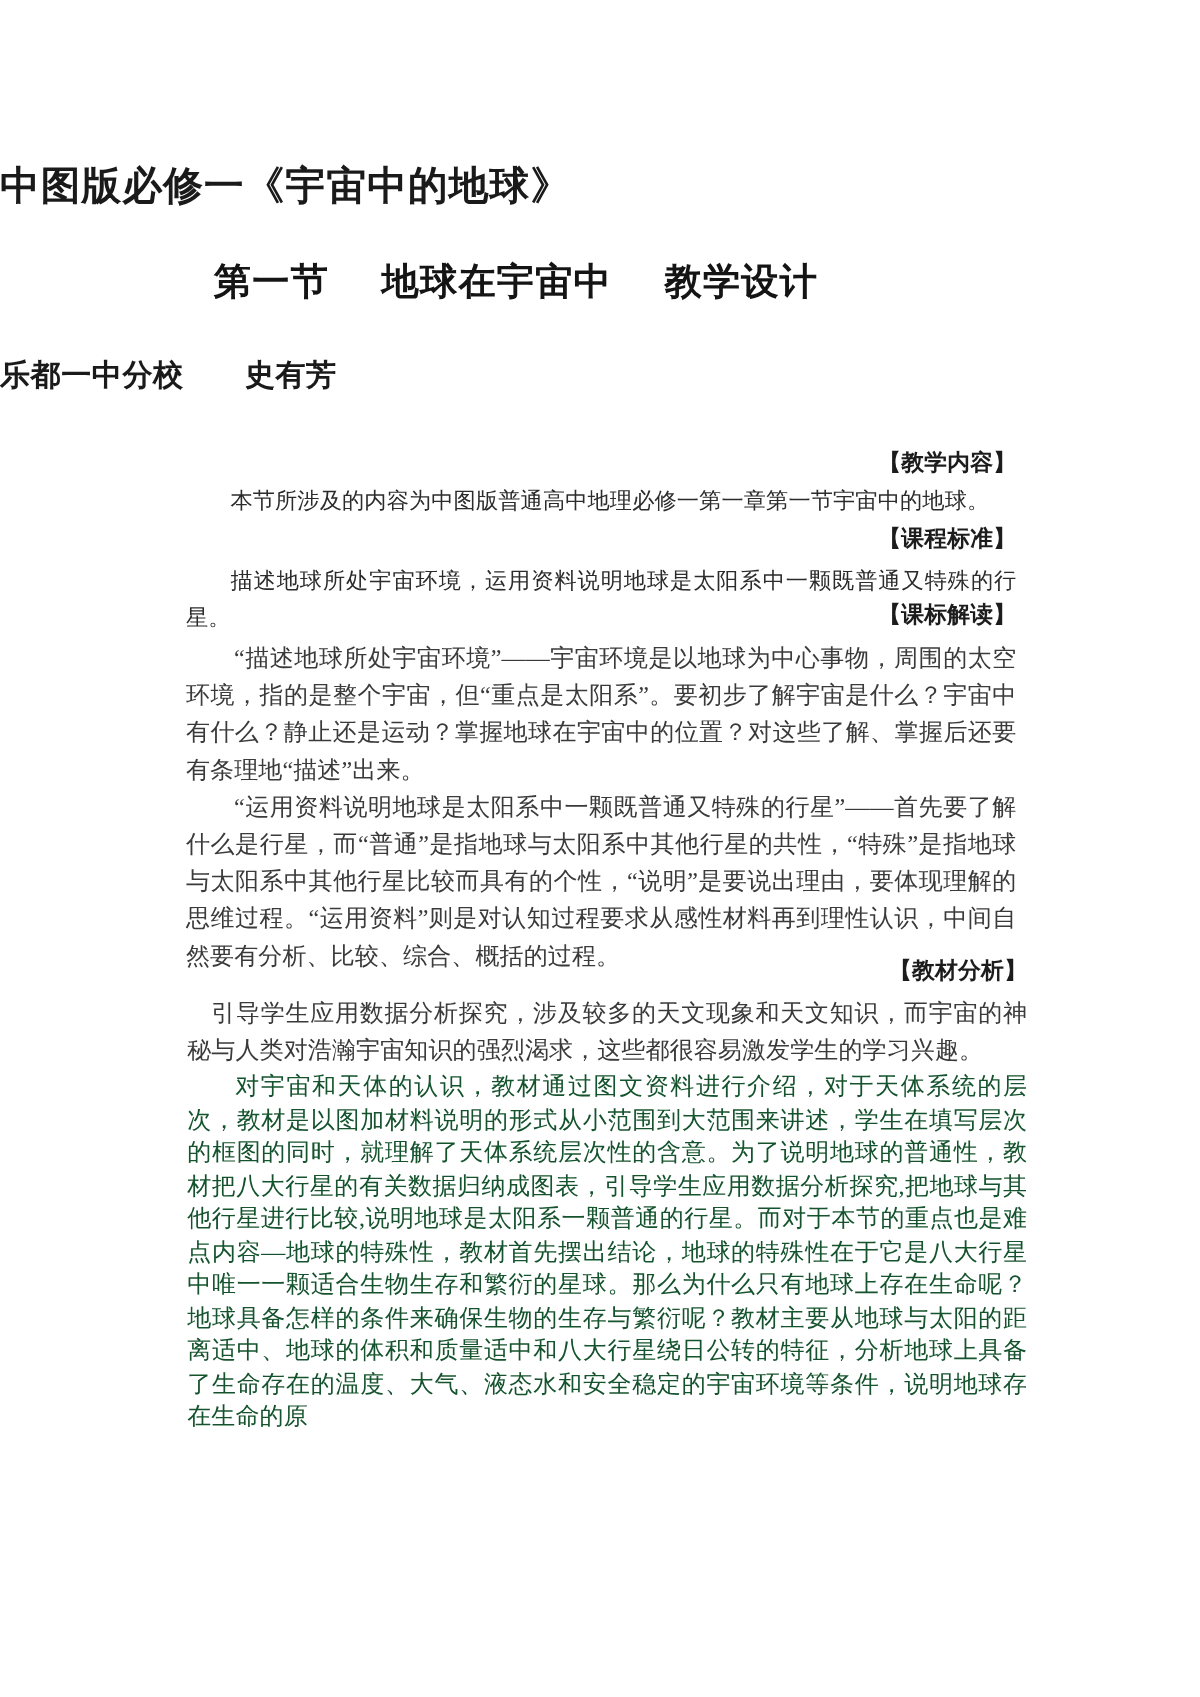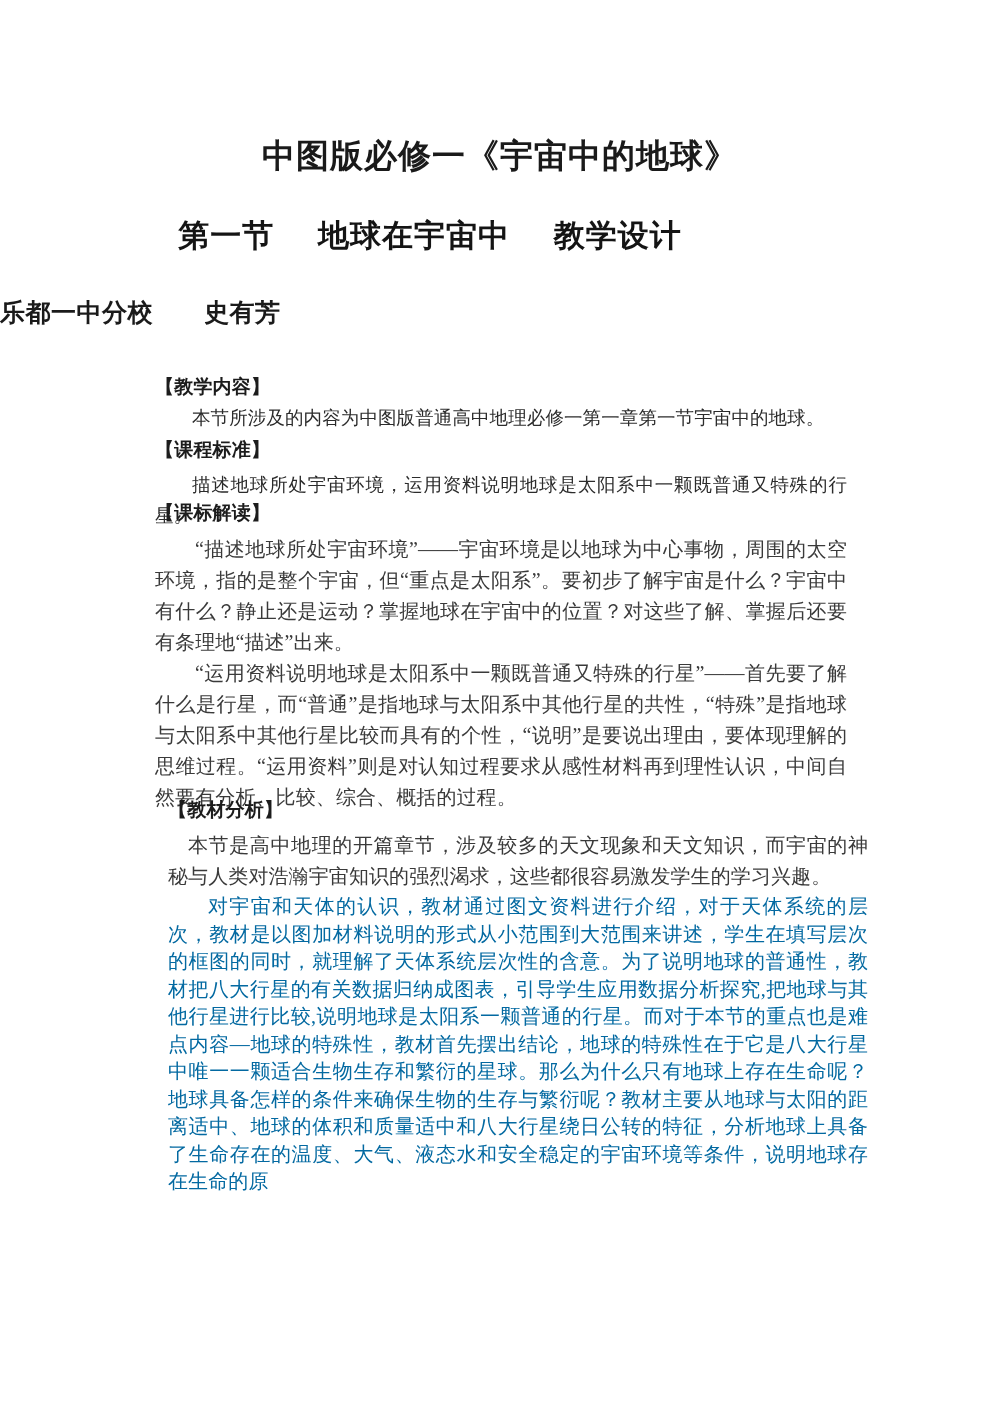--- a/index.html
+++ b/index.html
@@ -22,21 +22,20 @@
     width: 1000px;
     height: 1414px;
     background: #ffffff;
   }
 
   
   .title-main {
     position: absolute;
     left: 0; top: 134px;
     width: 1000px;
-    text-align: center;
     font-family: "Liberation Serif", "DejaVu Serif", serif;
     font-weight: bold;
     font-size: 33px;
     line-height: 44px;
     letter-spacing: 1px;
     color: #1a1a1a;
     white-space: pre;
   }
 
   .title-sub {
@@ -75,20 +74,21 @@
   }
 
   .sec-head {
     font-family: Liberation Serif, serif;
     font-weight: bold;
     font-size: 19px;
     line-height: 26px;
     color: #1c1c1c;
     letter-spacing: 0.2px;
     white-space: pre;
+    text-align: right;
   }
 
   
   .p-hei {
     font-family: "DejaVu Sans", "Liberation Sans", sans-serif;
     font-size: 18.5px;
     line-height: 31px;
     color: #2b2b2b;
     text-align: justify;
     text-justify: inter-character;
@@ -103,21 +103,21 @@
     color: #3a3a3a;
     text-align: justify;
     text-justify: inter-character;
     letter-spacing: 0.1px;
   }
 
   .p-song-tight {
     font-family: "Liberation Serif", "DejaVu Serif", serif;
     font-size: 20px;
     line-height: 27.5px;
-    color: #0369a1;
+    color: #14532d;
     text-align: justify;
     text-justify: inter-character;
     letter-spacing: 0.1px;
   }
 
   .ind-2 { text-indent: 2em; }
   .ind-1 { text-indent: 1em; }
 </style>
 </head>
 <body>
@@ -139,19 +139,19 @@
     <div class="sec-head">【课程标准】</div>
     <div class="p-hei ind-2" style="margin-top:6px;">描述地球所处宇宙环境，运用资料说明地球是太阳系中一颗既普通又特殊的行星。</div>
   </div>
 
   <div class="col" style="top:500px;">
     <div class="sec-head">【课标解读】</div>
     <div class="p-song ind-2" style="margin-top:8px;">“描述地球所处宇宙环境”——宇宙环境是以地球为中心事物，周围的太空环境，指的是整个宇宙，但“重点是太阳系”。要初步了解宇宙是什么？宇宙中有什么？静止还是运动？掌握地球在宇宙中的位置？对这些了解、掌握后还要有条理地“描述”出来。</div>
     <div class="p-song ind-2">“运用资料说明地球是太阳系中一颗既普通又特殊的行星”——首先要了解什么是行星，而“普通”是指地球与太阳系中其他行星的共性，“特殊”是指地球与太阳系中其他行星比较而具有的个性，“说明”是要说出理由，要体现理解的思维过程。“运用资料”则是对认知过程要求从感性材料再到理性认识，中间自然要有分析、比较、综合、概括的过程。</div>
   </div>
 
-  <div class="col" style="top:797px; left:168px; width:700px;">
+  <div class="col" style="top:797px; left:156px; width:700px;">
     <div class="sec-head">【教材分析】</div>
-    <div class="p-song ind-1" style="margin-top:7px;">本节是高中地理的开篇章节，涉及较多的天文现象和天文知识，而宇宙的神秘与人类对浩瀚宇宙知识的强烈渴求，这些都很容易激发学生的学习兴趣。</div>
+    <div class="p-song ind-1" style="margin-top:7px;">引导学生应用数据分析探究，涉及较多的天文现象和天文知识，而宇宙的神秘与人类对浩瀚宇宙知识的强烈渴求，这些都很容易激发学生的学习兴趣。</div>
     <div class="p-song-tight ind-2" style="margin-top:1px;">对宇宙和天体的认识，教材通过图文资料进行介绍，对于天体系统的层次，教材是以图加材料说明的形式从小范围到大范围来讲述，学生在填写层次的框图的同时，就理解了天体系统层次性的含意。为了说明地球的普通性，教材把八大行星的有关数据归纳成图表，引导学生应用数据分析探究,把地球与其他行星进行比较,说明地球是太阳系一颗普通的行星。而对于本节的重点也是难点内容—地球的特殊性，教材首先摆出结论，地球的特殊性在于它是八大行星中唯一一颗适合生物生存和繁衍的星球。那么为什么只有地球上存在生命呢？地球具备怎样的条件来确保生物的生存与繁衍呢？教材主要从地球与太阳的距离适中、地球的体积和质量适中和八大行星绕日公转的特征，分析地球上具备了生命存在的温度、大气、液态水和安全稳定的宇宙环境等条件，说明地球存在生命的原</div>
   </div>
 
 </div>
 
 </body></html>

